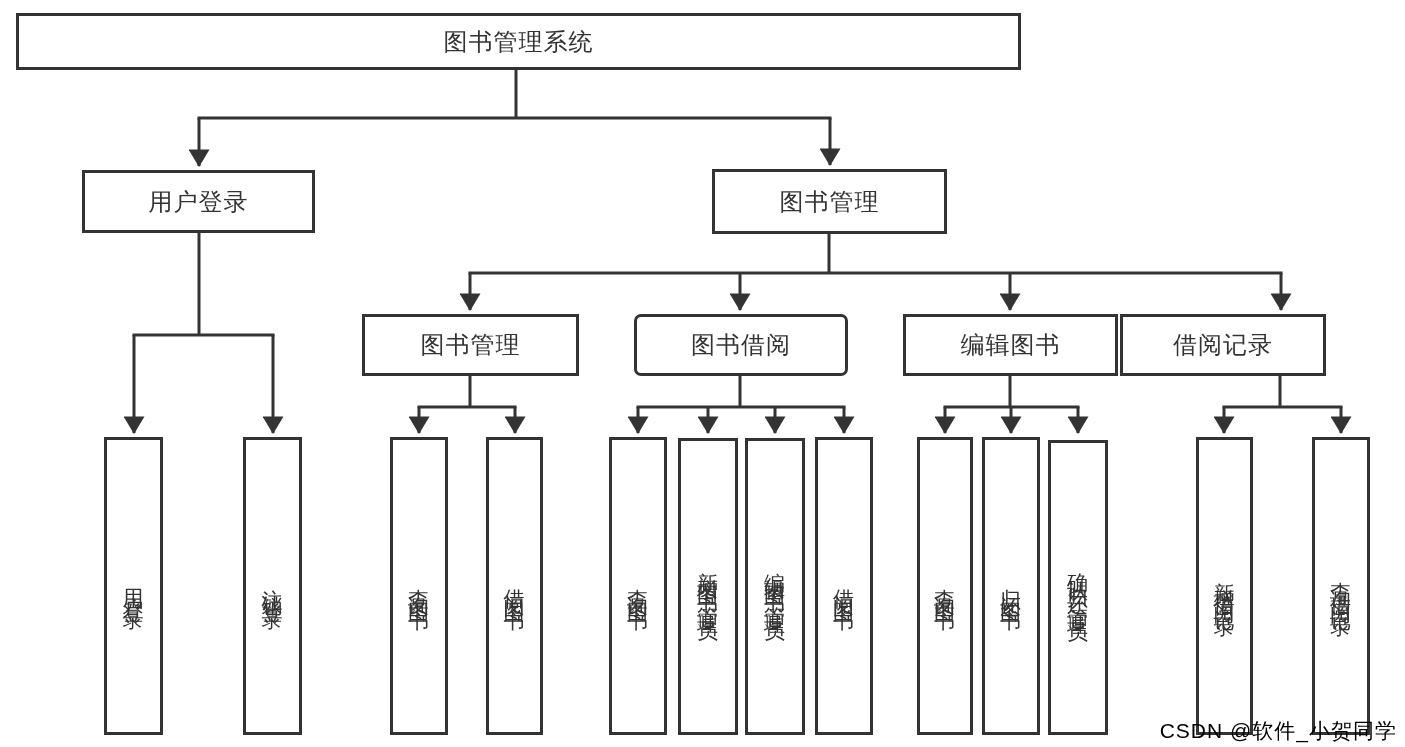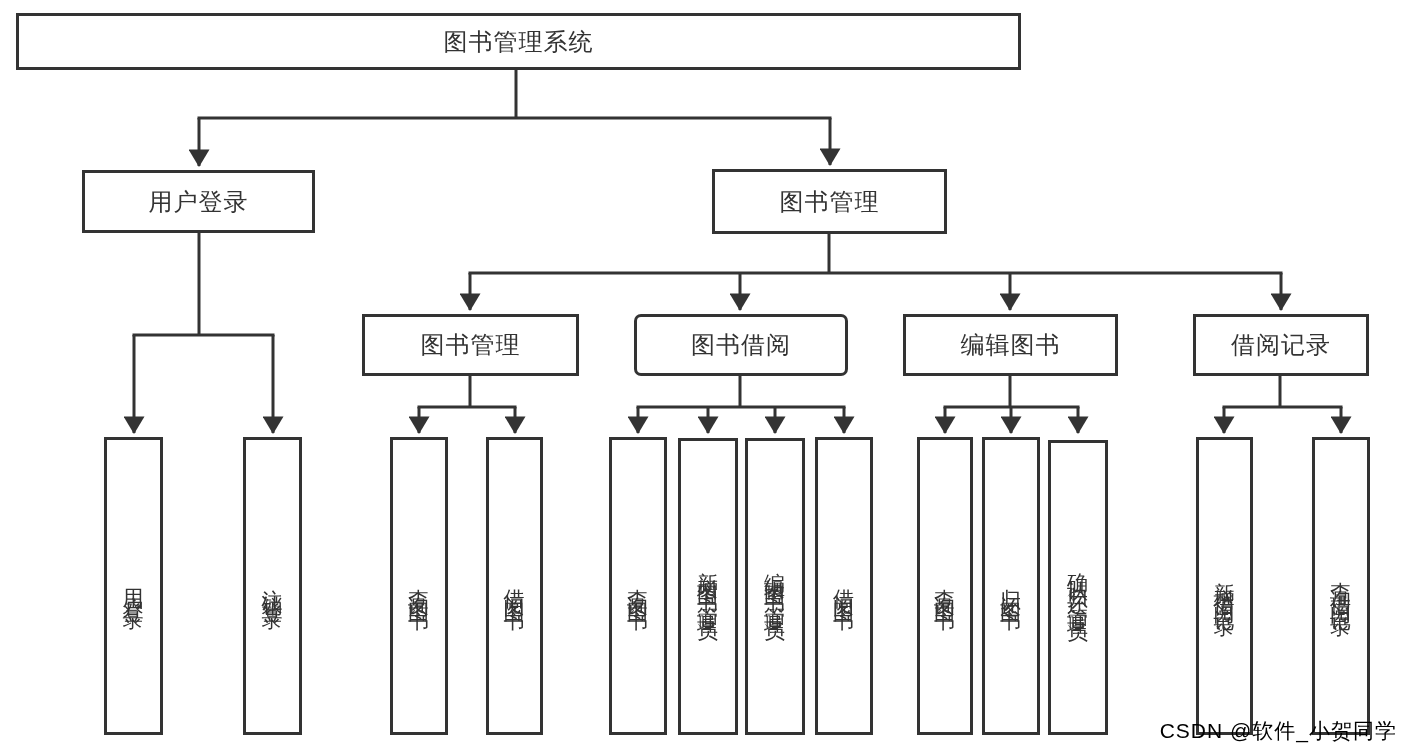--- a/index.html
+++ b/index.html
@@ -112,21 +112,21 @@
   </svg>
 
   <div class="node h" style="left:16px; top:13px; width:1005px; height:57px;">图书管理系统</div>
 
   <div class="node h" style="left:82px; top:170px; width:233px; height:63px;">用户登录</div>
   <div class="node h" style="left:712px; top:169px; width:235px; height:65px;">图书管理</div>
 
   <div class="node h" style="left:362px; top:314px; width:217px; height:62px;">图书管理</div>
   <div class="node h" style="left:634px; top:314px; width:214px; height:62px;border-radius:7px;">图书借阅</div>
   <div class="node h" style="left:903px; top:314px; width:215px; height:62px;">编辑图书</div>
-  <div class="node h" style="left:1193px; top:314px; width:176px; height:62px;">借阅记录</div>
+  <div class="node h" style="left:1120px; top:314px; width:206px; height:62px;">借阅记录</div>
 
   <div class="node leaf" style="left:104px; top:437px; width:59px; height:298px;">用户登录</div>
   <div class="node leaf" style="left:243px; top:437px; width:59px; height:298px;">注销登录</div>
 
   <div class="node leaf" style="left:390px; top:437px; width:58px; height:298px;">查询图书</div>
   <div class="node leaf" style="left:486px; top:437px; width:57px; height:298px;">借阅图书</div>
 
   <div class="node leaf" style="left:609px; top:437px; width:58px; height:298px;">查询图书</div>
   <div class="node leaf" style="left:678px; top:438px; width:60px; height:297px;">新增图书（管理员）</div>
   <div class="node leaf" style="left:745px; top:438px; width:60px; height:297px;">编辑图书（管理员）</div>

